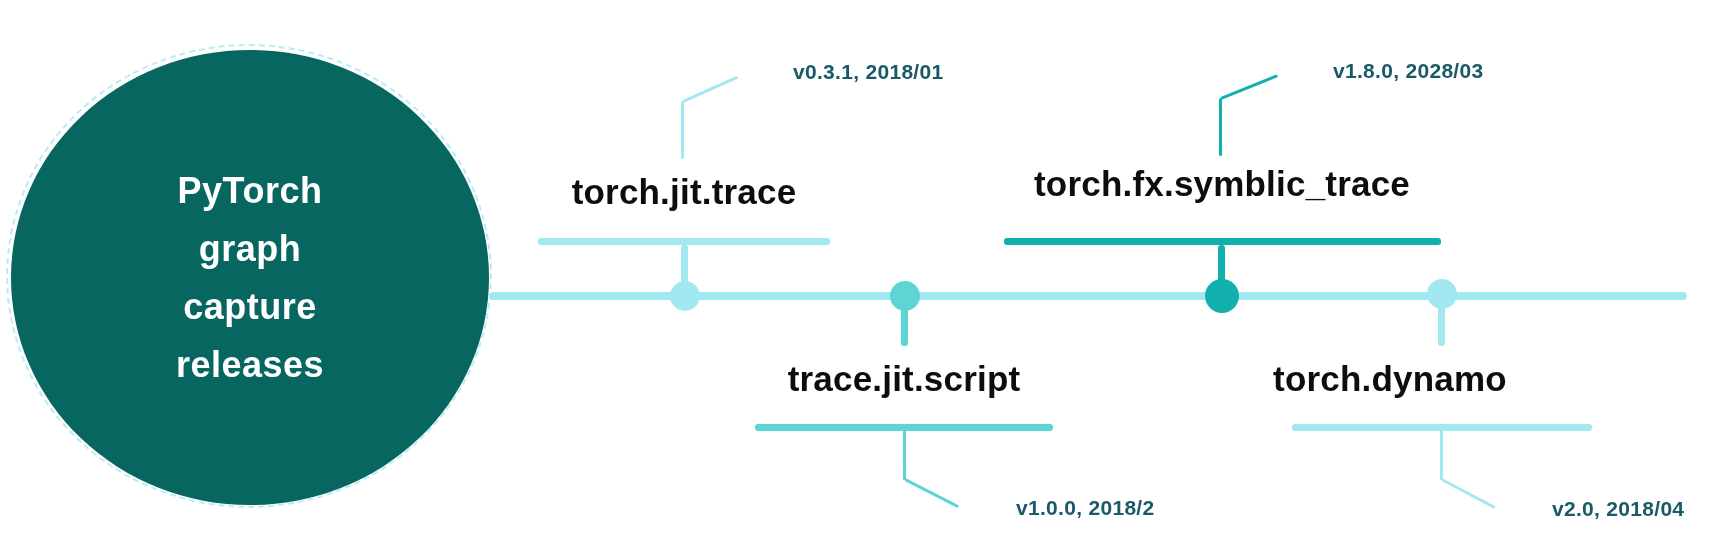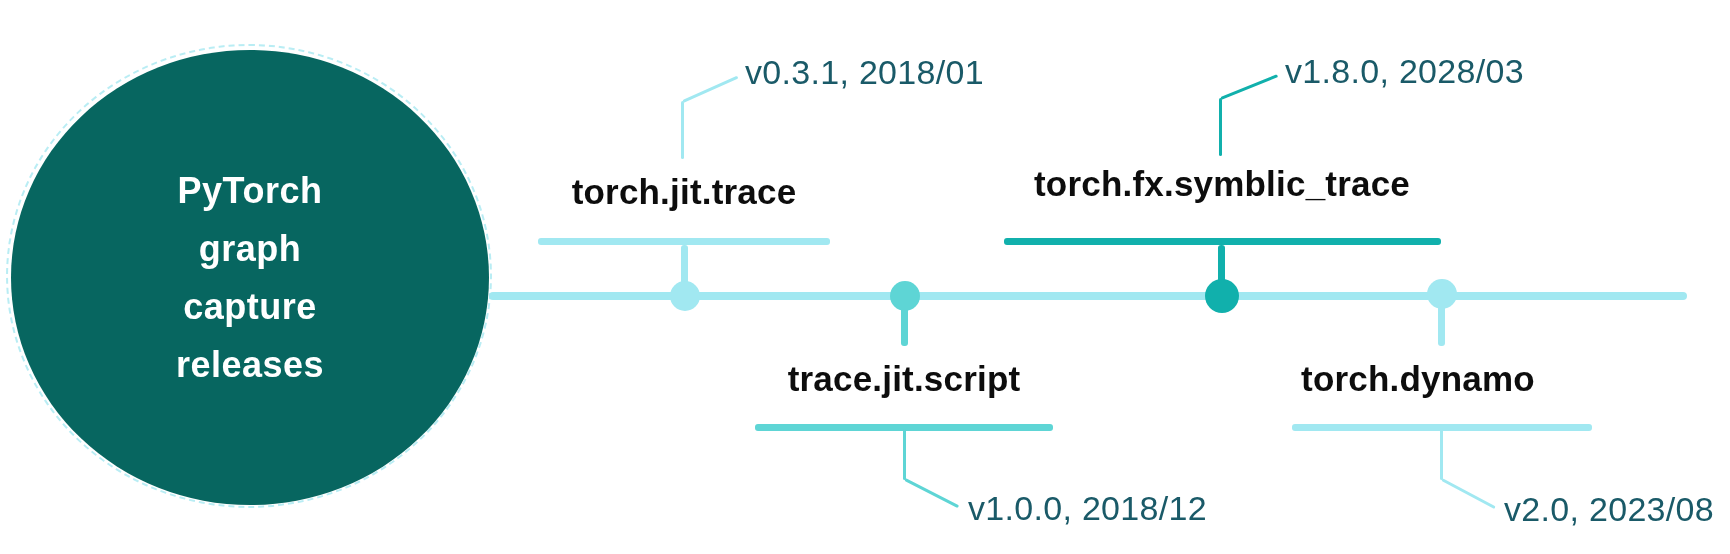--- a/index.html
+++ b/index.html
@@ -25,22 +25,22 @@
   .dot{position:absolute;width:30px;height:30px;border-radius:50%;z-index:3;}
   .stem{position:absolute;width:7px;border-radius:3px;z-index:2;}
   .underline{position:absolute;height:7px;border-radius:3px;z-index:2;}
   .conn-v{position:absolute;width:3px;border-radius:2px;z-index:2;}
   .conn-d{position:absolute;height:3px;border-radius:2px;z-index:2;transform-origin:left center;}
   .label{
     position:absolute;width:460px;text-align:center;color:#0d0d0d;
     font-size:35px;font-weight:700;line-height:42px;z-index:2;letter-spacing:0.2px;
   }
   .annot{
-    position:absolute;color:#1a5a68;font-size:34px;font-weight:400;line-height:32px;z-index:2;
-    letter-spacing:0.3px;white-space:nowrap;
+    position:absolute;color:#1a5a68;font-size:21px;font-weight:700;line-height:32px;z-index:2;
+    letter-spacing:0.3px;white-space:nowrap;margin-left:48px;
   }
   
   .c-light{background:#a1e8f1;}
   .c-mid{background:#5ed5d5;}
   .c-teal{background:#11b0ac;}
 
   
   .m1-dot{left:670px;top:281px;}
   .m1-stem{left:681px;top:245px;height:52px;}
   .m1-underline{left:538px;top:238px;width:292px;}
@@ -61,21 +61,21 @@
   .m3-stem{left:1218px;top:245px;height:52px;}
   .m3-underline{left:1004px;top:238px;width:437px;}
   .m3-label{left:992px;top:163px;}
   .m3-conn-v{left:1219px;top:98px;height:58px;}
   .m3-conn-d{left:1221px;top:97px;width:61px;transform:rotate(-22deg);}
   .m3-annot{left:1285px;top:55px;}
   
   .m4-dot{left:1427px;top:279px;}
   .m4-stem{left:1438px;top:294px;height:52px;}
   .m4-underline{left:1292px;top:424px;width:300px;}
-  .m4-label{left:1188px;top:358px;}
+  .m4-label{left:1160px;top:358px;}
   .m4-conn-v{left:1440px;top:429px;height:51px;}
   .m4-conn-d{left:1442px;top:478px;width:60px;transform:rotate(28deg);}
   .m4-annot{left:1504px;top:493px;}
 </style>
 </head>
 <body>
 
 <div class="canvas">
 
   <div class="dashed-ring"></div>
@@ -98,36 +98,36 @@
     <div class="dot c-light m1-dot"></div>
   </div>
 
   <div>
     <div class="dot c-mid m2-dot"></div>
     <div class="stem c-mid m2-stem"></div>
     <div class="label m2-label">trace.jit.script</div>
     <div class="underline c-mid m2-underline"></div>
     <div class="conn-v c-mid m2-conn-v"></div>
     <div class="conn-d c-mid m2-conn-d"></div>
-    <div class="annot m2-annot">v1.0.0, 2018/12</div>
+    <div class="annot m2-annot">v1.0.0, 2018/2</div>
   </div>
 
   <div>
     <div class="conn-v c-teal m3-conn-v"></div>
     <div class="conn-d c-teal m3-conn-d"></div>
     <div class="annot m3-annot">v1.8.0, 2028/03</div>
     <div class="label m3-label">torch.fx.symblic_trace</div>
     <div class="underline c-teal m3-underline"></div>
     <div class="stem c-teal m3-stem"></div>
     <div class="dot c-teal m3-dot"></div>
   </div>
 
   <div>
     <div class="dot c-light m4-dot"></div>
     <div class="stem c-light m4-stem"></div>
     <div class="label m4-label">torch.dynamo</div>
     <div class="underline c-light m4-underline"></div>
     <div class="conn-v c-light m4-conn-v"></div>
     <div class="conn-d c-light m4-conn-d"></div>
-    <div class="annot m4-annot">v2.0, 2023/08</div>
+    <div class="annot m4-annot">v2.0, 2018/04</div>
   </div>
 
 </div>
 
 </body></html>

